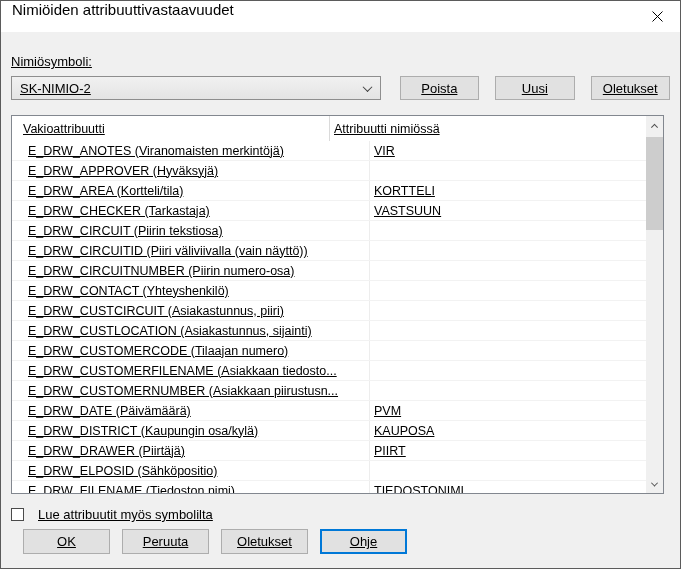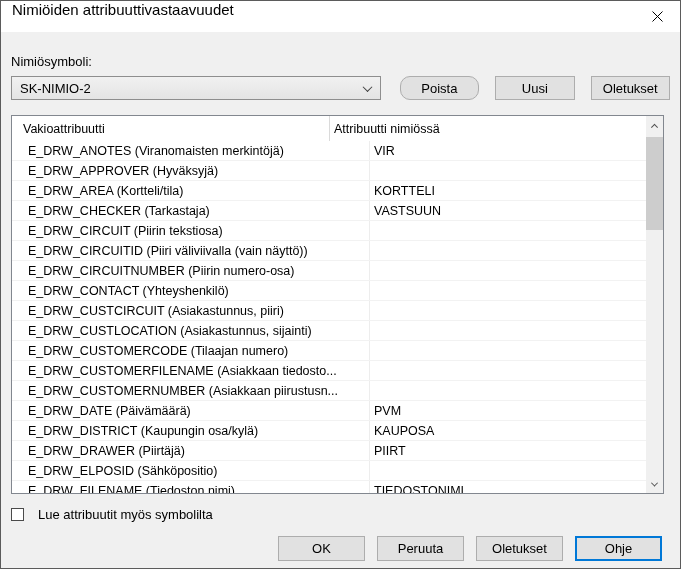--- a/index.html
+++ b/index.html
@@ -19,21 +19,21 @@
     height:31px; background:#FFFFFF;
     display:flex; align-items:flex-start;
   }
   .title { font-size:15px; padding-left:11px; white-space:nowrap; }
   .close-btn {
     margin-left:auto; width:45px; height:31px;
     display:flex; align-items:center; justify-content:center;
     cursor:default;
   }
 
-  .content { padding:0 10px; }
+  .content { padding:0 10px;text-decoration:underline; }
 
   
   .field-label { margin-top:22px; font-size:13px; height:16px; }
   .controls-row { margin-top:6px; display:flex; align-items:flex-start; }
   .combobox {
     width:372px; height:24px;
     background:linear-gradient(#F1F1F1,#E4E4E4);
     border:1px solid #8E8E8E;
     display:flex; align-items:center;
     padding:0 9px 0 8px;
@@ -49,21 +49,21 @@
   .combobox .chev { margin-left:auto; }
 
   .btn {
     background:#E1E1E1; border:1px solid #ADADAD;
     font-family:"Liberation Sans", sans-serif;
     font-size:13px; color:#000;
     display:inline-flex; align-items:center; justify-content:center;
     cursor:default;
   }
   .btn-sm { width:80px; height:24px; margin-left:16px; }
-  .controls-row .btn-sm:first-of-type { margin-left:19px;border-radius:10px; }
+  .controls-row .btn-sm:first-of-type { margin-left:19px; }
   .btn-lg { width:87px; height:25px; }
 
   
   .listview {
     margin-top:15px;
     width:653px; height:379px;
     background:#FFFFFF;
     border:1px solid #82878F;
     position:relative;
     overflow:hidden;
@@ -100,22 +100,22 @@
   
   .check-row { margin-top:13px; display:flex; align-items:center; }
   .checkbox {
     width:13px; height:13px; background:#FFFFFF;
     border:1px solid #4A4A4A; display:inline-block;
   }
   .check-label { font-size:13px; margin-left:14px; }
 
   
   .footer {
-    margin-top:14px;
-    display:flex; justify-content:flex-end;
+    margin-top:7px;
+    display:flex; 
     padding-right:8px;
   }
   .footer .btn-lg { margin-left:12px; }
   .btn-default { border:2px solid #0078D7; }
 </style>
 </head>
 <body>
 
 <div class="dialog">
 

